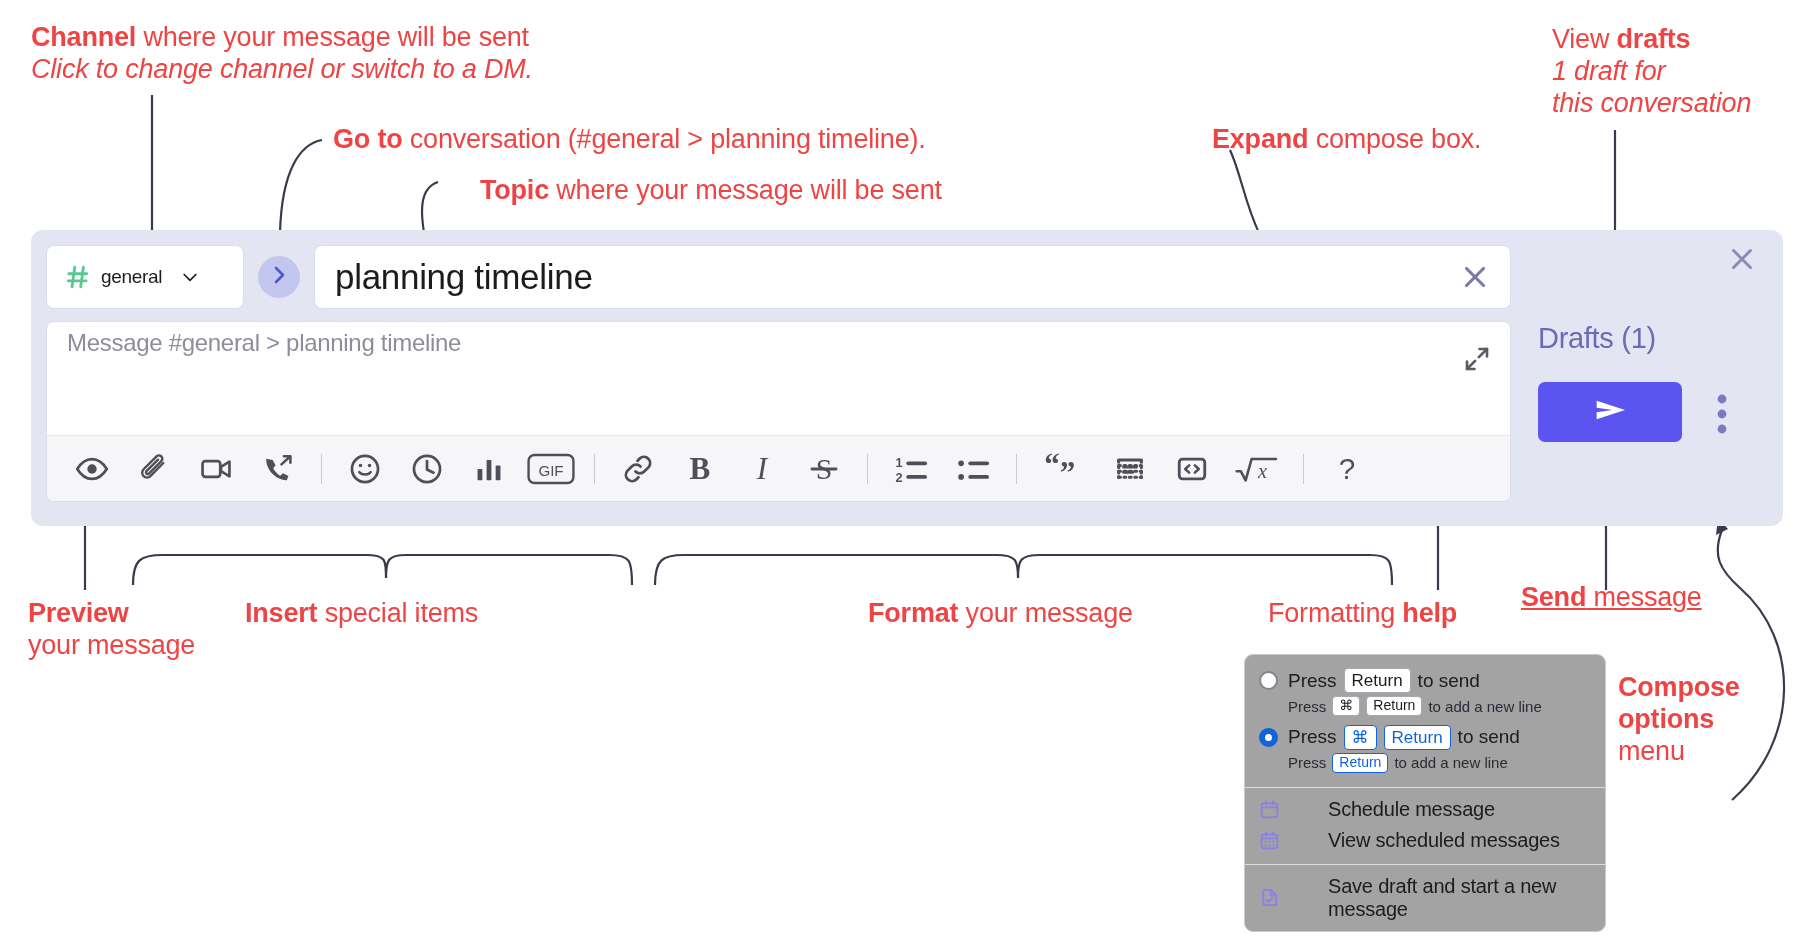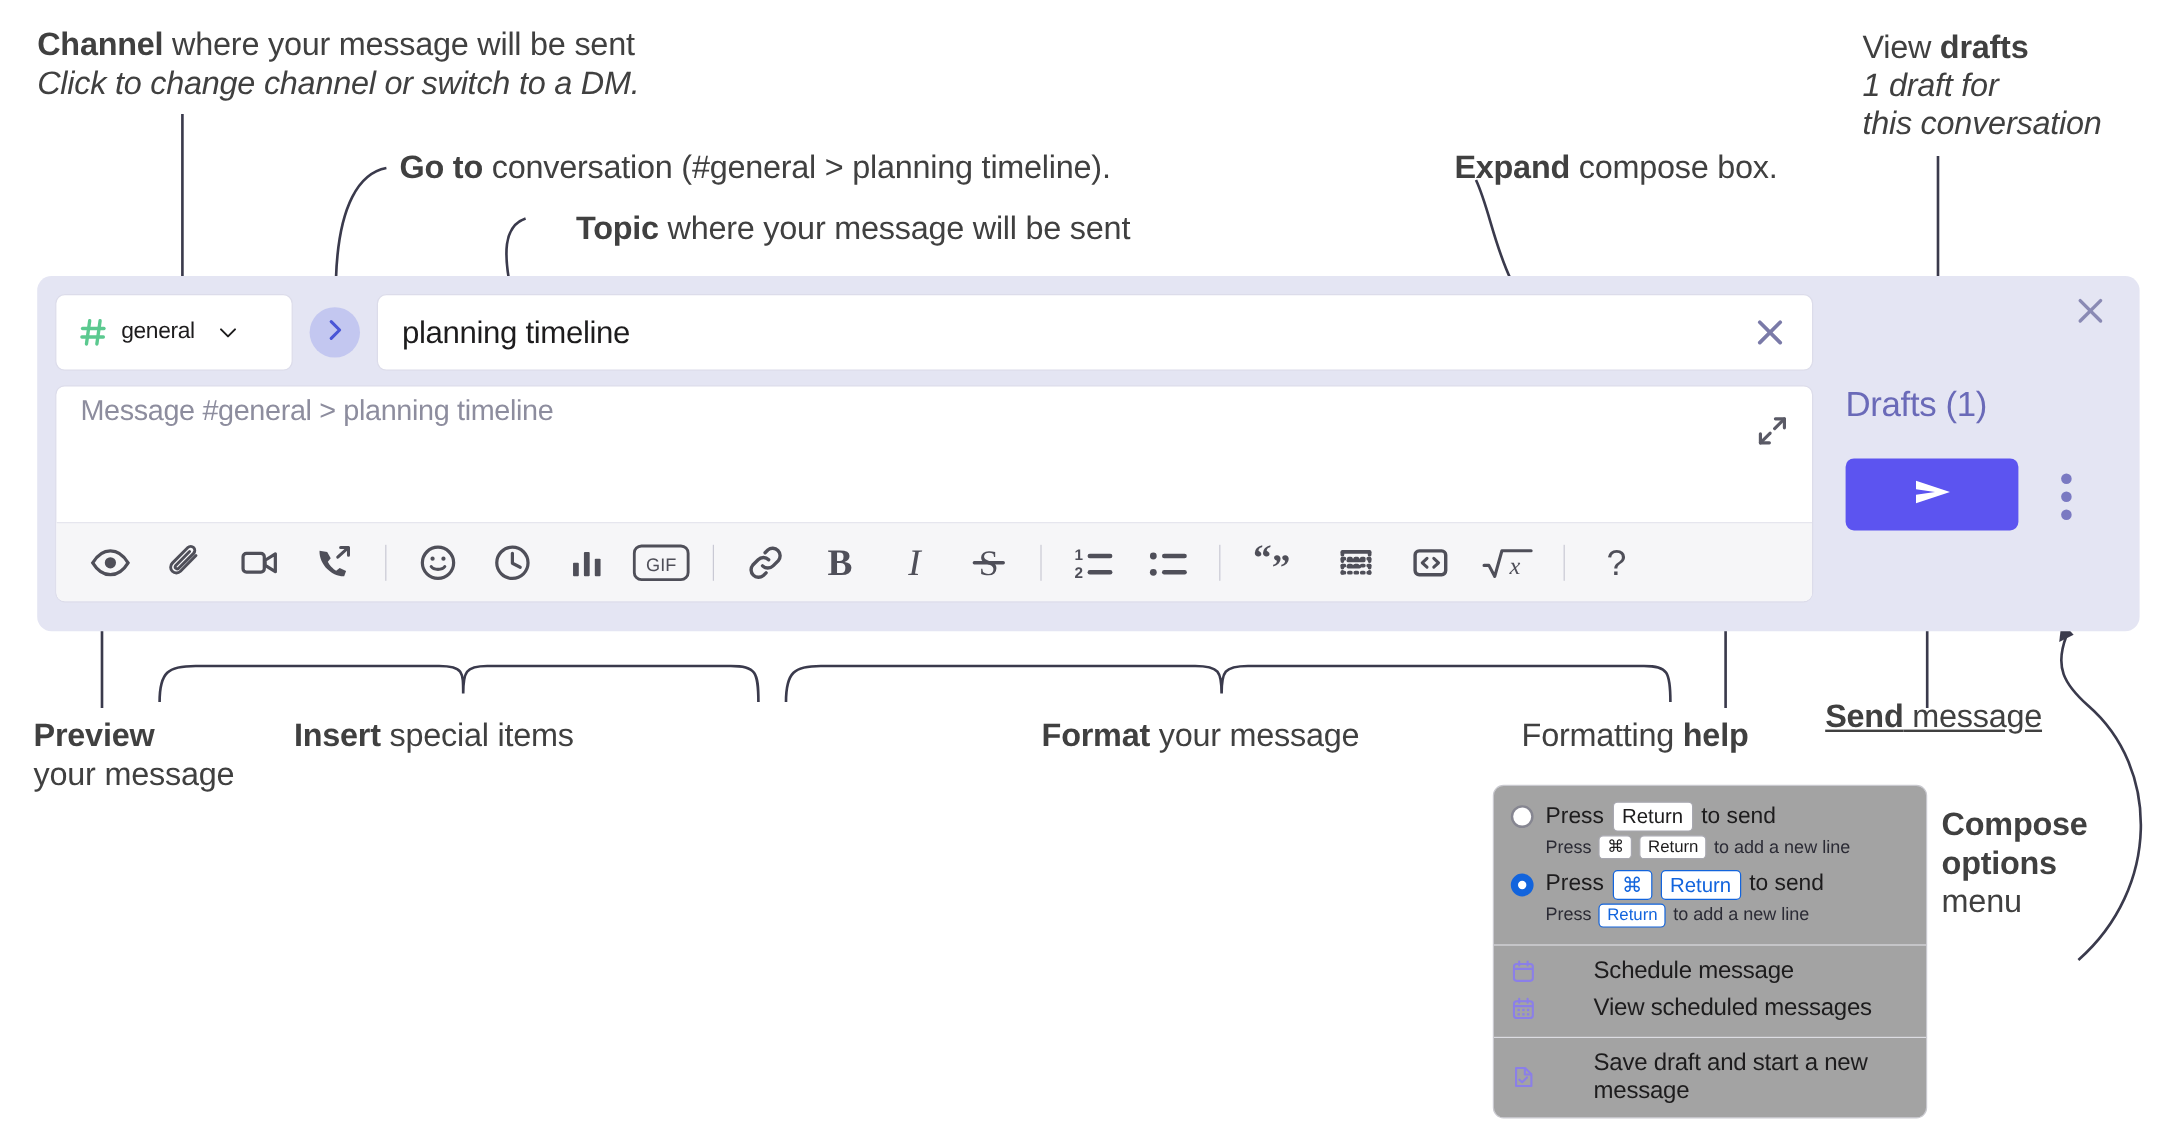--- a/index.html
+++ b/index.html
@@ -11,21 +11,21 @@
     color: #25253c;
     overflow: hidden;
   }
   #root { position: relative; width: 1814px; height: 944px; }
 
   
   .anno {
     position: absolute;
     font-size: 27px;
     line-height: 1.18;
-    color: #404040;
+    color: #ef4444;
     white-space: nowrap;
     letter-spacing: -0.2px;
   }
   .anno b { font-weight: bold; }
   .anno i { font-style: italic; }
   .anno .ln { display: block; }
 
   
   #leaders { position: absolute; left: 0; top: 0; width: 1814px; height: 944px; pointer-events: none; }
 
@@ -68,21 +68,21 @@
 
   .topic-field {
     flex: 1 1 auto;
     display: flex; align-items: center;
     background: #ffffff;
     border: 1px solid #dcdcea;
     border-radius: 8px;
     height: 64px;
     padding: 0 18px 0 20px;
   }
-  .topic-text { flex: 1 1 auto; font-size: 26px; color: #1d1c1d; letter-spacing: -0.3px; }
+  .topic-text { flex: 1 1 auto; font-size: 35px; color: #1d1c1d; letter-spacing: -0.3px; }
   .topic-clear { width: 34px; height: 34px; flex: 0 0 auto; }
 
   .msg-area {
     margin-top: 12px;
     background: #ffffff;
     border: 1px solid #dcdcea;
     border-radius: 8px;
     height: 181px;
     position: relative;
     overflow: hidden;

